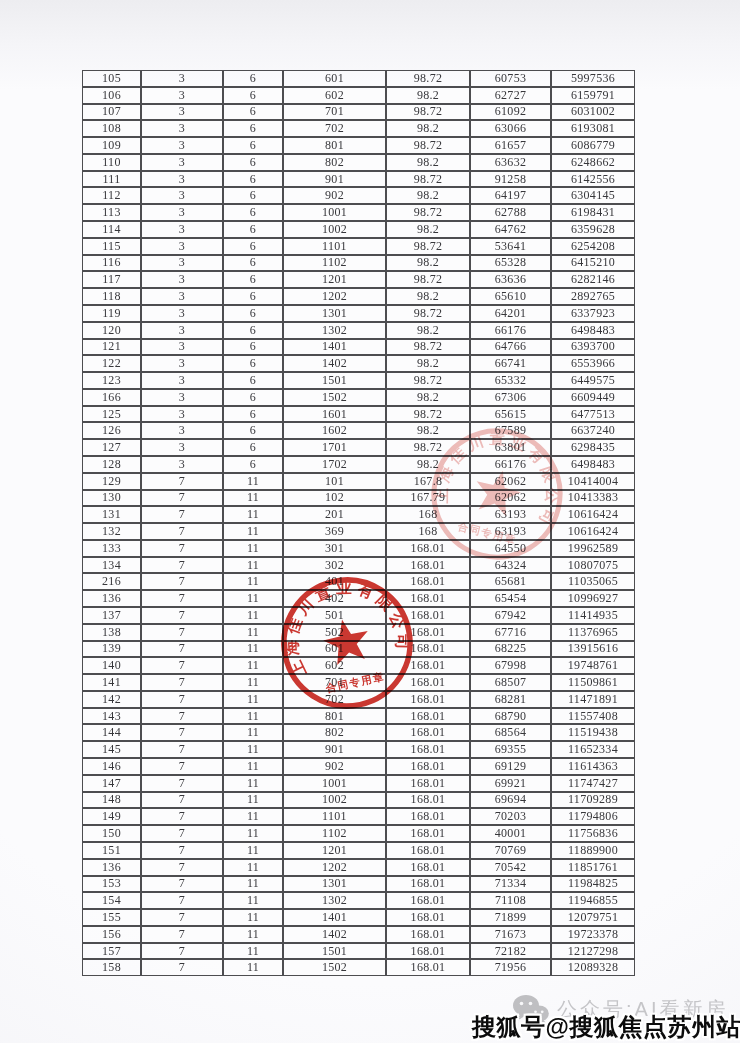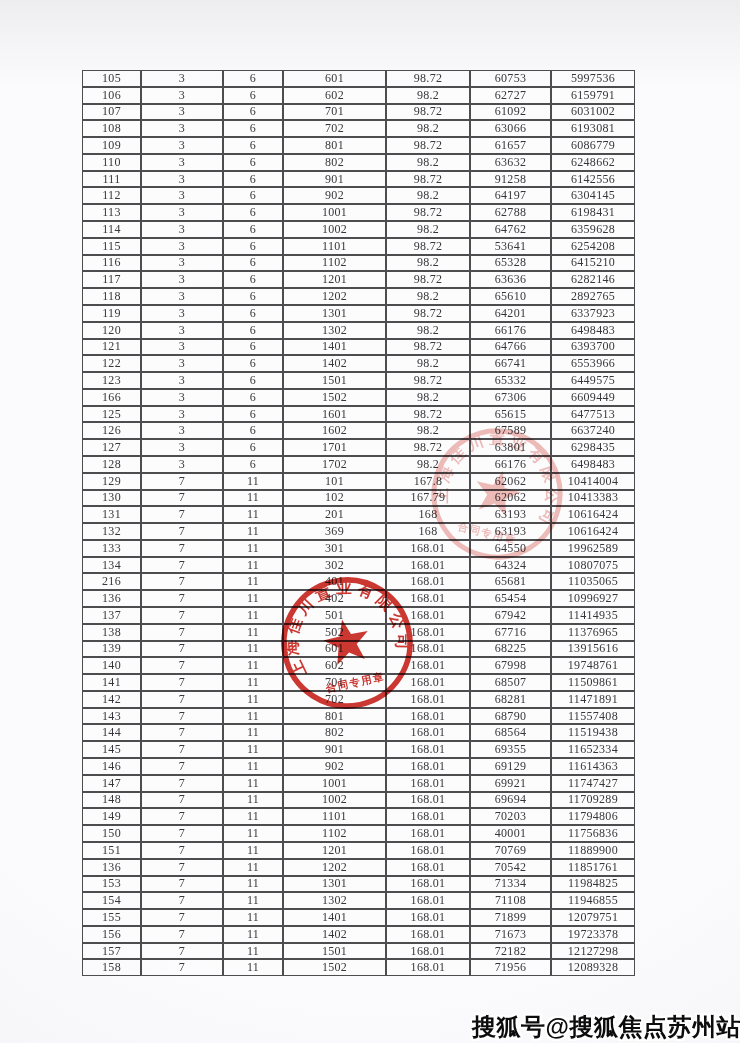--- a/index.html
+++ b/index.html
@@ -130,16 +130,29 @@
       <path id="arcB" d="M29.7,96.1 A50,50 0 1 1 120.3,96.1" fill="none"></path>
     </defs>
     <circle cx="75" cy="75" r="63" fill="none" stroke="#c8221a" stroke-width="5.5"></circle>
     <text font-size="15.5" fill="#c8221a" letter-spacing="4.5">
       <textPath href="#arcB" startOffset="0">上海佳川置业有限公司</textPath>
     </text>
     <polygon fill="#c8221a" points="75,51 80.8,67.1 97.8,67.6 84.3,78 89.1,94.4 75,84.8 60.9,94.4 65.7,78 52.2,67.6 69.2,67.1"></polygon>
     <text x="75" y="119" font-size="10.5" letter-spacing="1.5" fill="#c8221a" text-anchor="middle">合同专用章</text>
   </svg>
 
+  <div class="wm-gray">
+    <svg width="38" height="30" viewBox="0 0 38 30">
+      <ellipse cx="14" cy="11.5" rx="13" ry="10.5" fill="#bfbfc2"></ellipse>
+      <path d="M7.5 20 L5 27 L13 21.8 Z" fill="#bfbfc2"></path>
+      <circle cx="9.5" cy="9.5" r="1.8" fill="#f7f7f9"></circle>
+      <circle cx="18.5" cy="9.5" r="1.8" fill="#f7f7f9"></circle>
+      <ellipse cx="27" cy="19.5" rx="9.8" ry="8" fill="#bfbfc2"></ellipse>
+      <path d="M31.5 26 L34.5 29.8 L27.8 27.2 Z" fill="#bfbfc2"></path>
+      <circle cx="23.5" cy="17.8" r="1.4" fill="#f7f7f9"></circle>
+      <circle cx="30.2" cy="17.8" r="1.4" fill="#f7f7f9"></circle>
+    </svg>
+    <span>公众号:AI看新房</span>
+  </div>
 
   <div class="wm-black">搜狐号@搜狐焦点苏州站</div>
 
 </div>
 
 </body></html>

